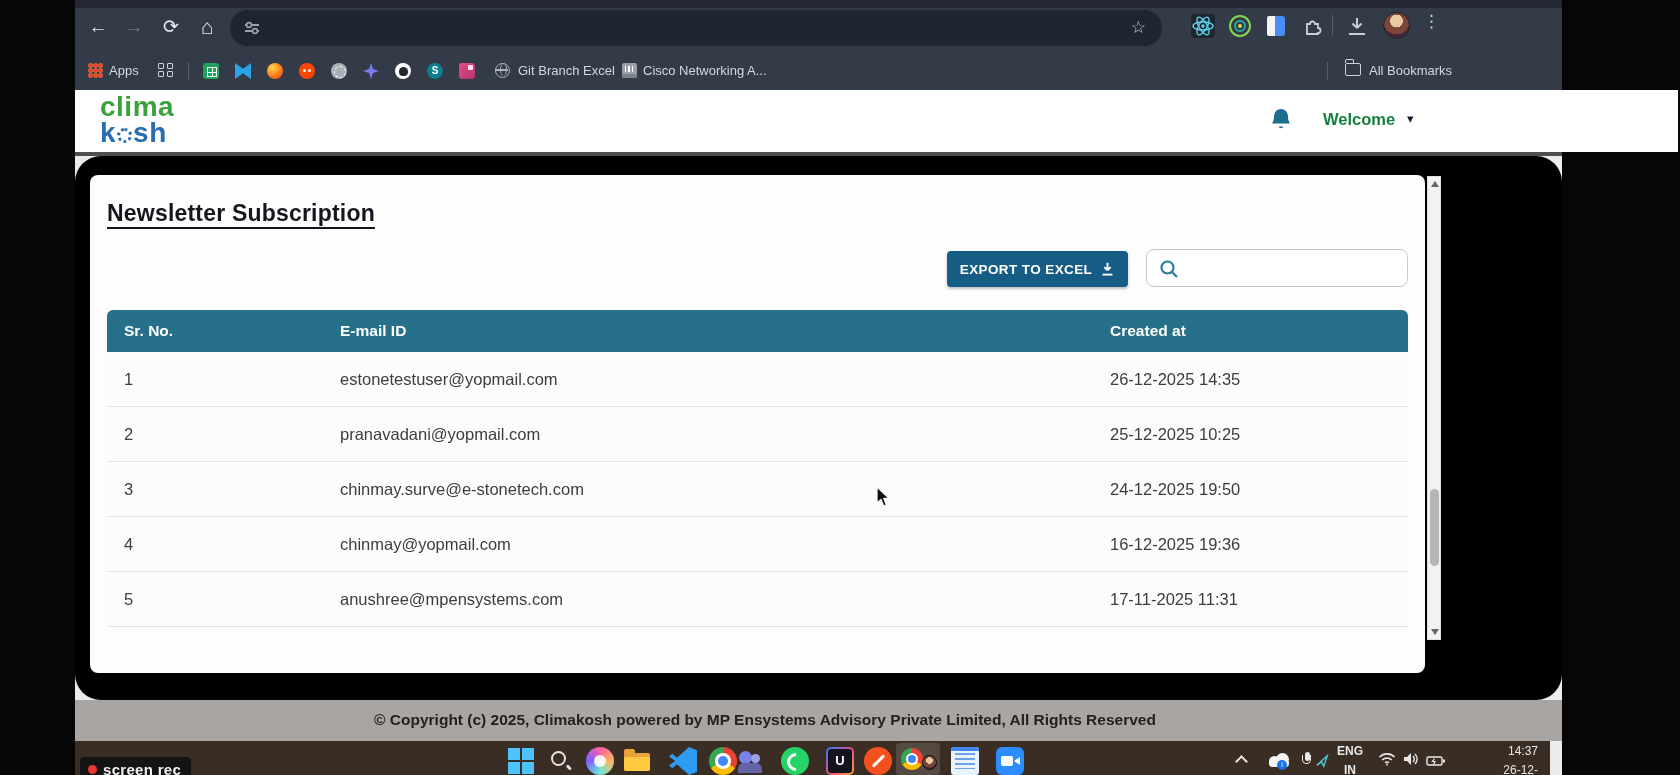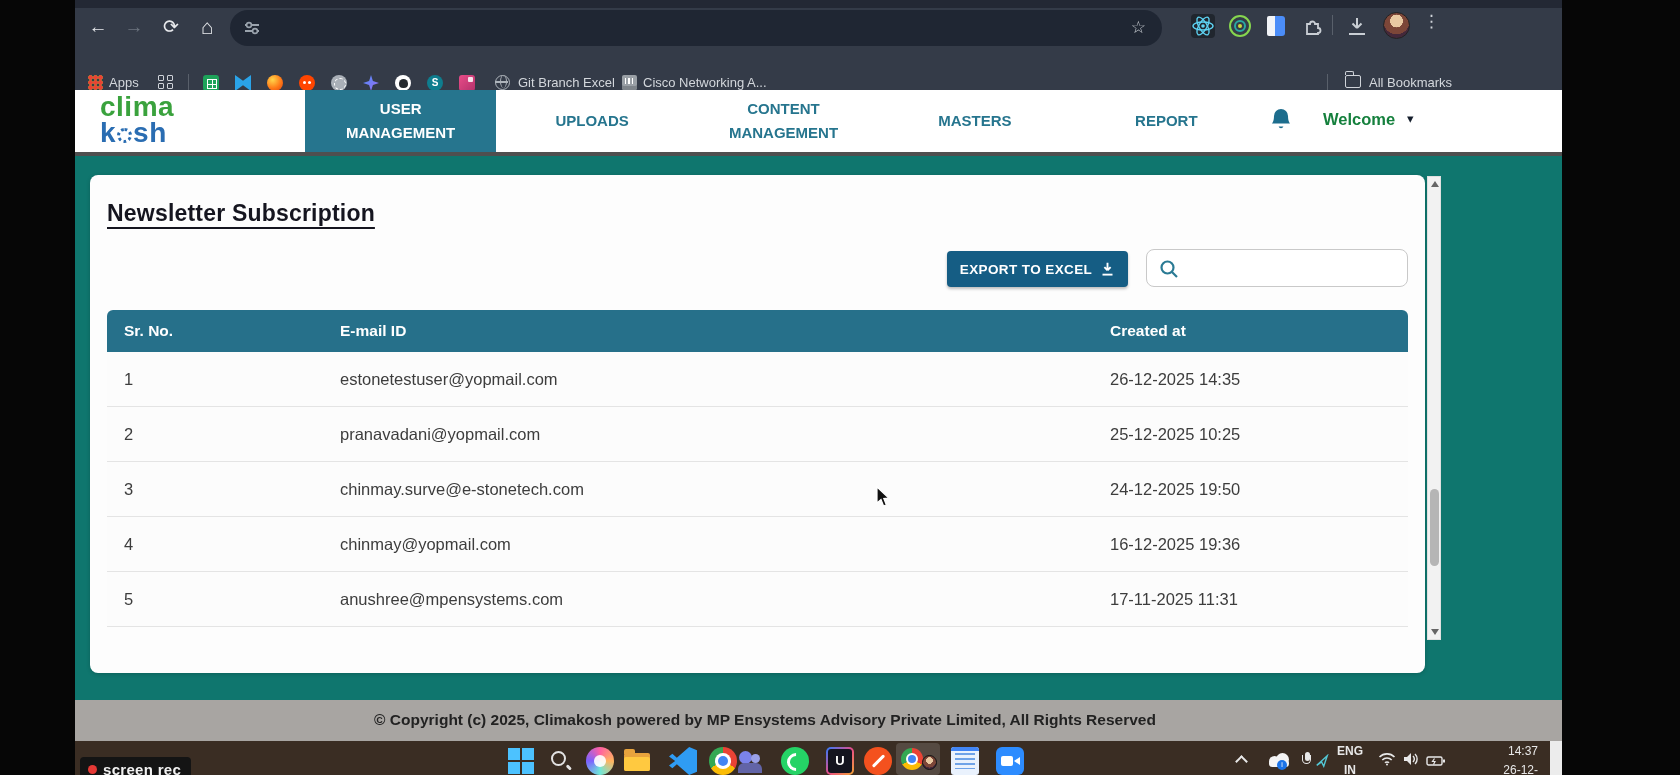--- a/index.html
+++ b/index.html
@@ -17,21 +17,21 @@
   #tune-ic { position:absolute; left:13px; top:9px; width:18px; height:18px; }
   #url-text { position:absolute; left:44px; top:8px; font-size:14.5px; color:#e6e8eb; letter-spacing:.2px; }
   #star-ic { position:absolute; right:16px; top:7px; font-size:17px; color:#c7ccd1; }
   .extic { position:absolute; top:14px; width:24px; height:24px; }
   .vdiv { position:absolute; width:1px; background:#59606b; }
   #avatar { position:absolute; left:1308px; top:12px; width:27px; height:27px; border-radius:50%;
             background:radial-gradient(circle at 50% 32%, #e9c9a2 0 30%, #7c4638 31% 62%, #44283a 63%); border:1px solid #222; }
   #kebab { position:absolute; left:1348px; top:11px; color:#cfd3d9; font-size:17px; }
 
   
-  #bookmarks { position:absolute; left:0; top:64px; width:100%; height:38px; color:#d3d7dc; font-size:13px; }
+  #bookmarks { position:absolute; left:0; top:52px; width:100%; height:38px; color:#d3d7dc; font-size:13px; }
   .bk-label { position:absolute; top:11px; white-space:nowrap; }
   .fav { position:absolute; top:11px; width:16px; height:16px; border-radius:3px; }
   #apps-ic { position:absolute; left:13px; top:11px; width:15px; height:15px;
      background:
        radial-gradient(circle, #e94335 2px, transparent 2.4px) 0 0/5px 5px,
        radial-gradient(circle, #fbbc05 2px, transparent 2.4px) 0 5px/5px 5px,
        radial-gradient(circle, #34a853 2px, transparent 2.4px) 0 10px/5px 5px; }
   #grid-ic { position:absolute; left:83px; top:11px; width:15px; height:15px;
      background:linear-gradient(#cfd3d9,#cfd3d9); -webkit-mask:none;
      background:none; border:0; }
@@ -51,36 +51,36 @@
   .globe-ic::before{content:"";position:absolute;left:-1px;top:5px;width:13px;height:1.5px;background:#aeb4bb;}
   .globe-ic::after{content:"";position:absolute;left:4px;top:-1px;width:5px;height:13px;border:1.5px solid #aeb4bb;border-radius:50%;border-top:none;border-bottom:none;}
   .cisco-ic { position:absolute; top:11px; width:15px; height:15px; border-radius:2px; background:#9aa0a6;
       box-shadow:inset 0 -4px 0 #7e848a; }
   .cisco-ic::after{content:"";position:absolute;left:2.5px;top:3px;width:10px;height:6px;
       background:linear-gradient(90deg,#fff 0 1.5px,transparent 1.5px 3.5px,#fff 3.5px 5px,transparent 5px 7px,#fff 7px 8.5px,transparent 8.5px);}
   #folder-ic { position:absolute; left:1270px; top:11px; width:16px; height:13px; border:1.6px solid #cfd3d9; border-radius:2px; }
   #folder-ic::before { content:""; position:absolute; left:-1px; top:-5px; width:7px; height:3px; border:1.6px solid #cfd3d9; border-bottom:none; border-radius:2px 2px 0 0; }
 
   
-  #nav { position:absolute; left:0; top:90px; width:1487px; height:62px; background:#ffffff; }
+  #nav { position:absolute; left:0; top:90px; width:1603px; height:62px; background:#ffffff; }
   #logo { position:absolute; left:25px; top:4px; font-weight:bold; font-size:28px; line-height:26px; letter-spacing:.5px; }
   #logo .g { color:#3aa23d; } #logo .b { color:#2a6db2; }
   #logo .gear { display:inline-block; width:15px; height:15px; border:3.8px dotted #2a6db2; border-radius:50%; margin:0 1px -1px 1px; }
   #tabs { position:absolute; left:230px; top:0; width:957px; height:62px; display:flex; }
   .tab { flex:1; display:flex; align-items:center; justify-content:center; text-align:center;
          color:#26758e; font-weight:bold; font-size:15px; line-height:1.6; padding:0 28px; cursor:pointer; }
   .tab.active { background:#26758e; color:#fff; }
   #bell { position:absolute; left:1194px; top:18px; width:24px; height:26px; }
   #welcome { position:absolute; left:1248px; top:20px; font-size:16.5px; font-weight:bold; color:#15803d; }
   #welcome-caret { position:absolute; left:1332px; top:21px; font-size:13px; color:#141d2b; }
 
   #nav-shadow { position:absolute; left:0; top:152px; width:1487px; height:4px; background:#4f4f4f; }
 
   
-  #content { position:absolute; left:0; top:156px; width:1487px; height:544px; background:#0f766e; }
+  #content { position:absolute; left:0; top:156px; width:1487px; height:544px; background:#000000;border-radius:26px; }
   #card { position:absolute; left:15px; top:19px; width:1335px; height:498px; background:#fdfdfd; border-radius:8px; box-shadow:0 1px 4px rgba(0,0,0,.18); }
   #page-title { position:absolute; left:17px; top:25px; font-size:23px; font-weight:bold; color:#15151f;
       text-decoration:underline; text-underline-offset:6px; text-decoration-thickness:2px; letter-spacing:.2px; }
   #export-btn { position:absolute; left:857px; top:76px; width:181px; height:36px; background:#155d84; border:none; border-radius:4px;
       color:#fff; font-weight:bold; font-size:13.5px; letter-spacing:.4px; display:flex; align-items:center; justify-content:center; gap:8px;
       box-shadow:0 2px 3px rgba(0,0,0,.25); cursor:pointer; font-family:"Liberation Sans",sans-serif; }
   #search-box { position:absolute; left:1056px; top:74px; width:262px; height:38px; background:#fff; border:1px solid #c9c9c9; border-radius:8px; }
   #search-input { position:absolute; left:44px; top:0; width:210px; height:36px; border:none; outline:none; font-size:17px; color:#444;
       font-family:"Liberation Sans",sans-serif; background:transparent; }
   #search-input::placeholder { color:#a8a8a8; }
@@ -248,27 +248,20 @@
         <div id="folder-ic"></div>
         <span class="bk-label" style="left:1294px;">All Bookmarks</span>
       </div>
     </div>
 
     <div id="nav">
       <div id="logo">
         <span class="g">clima</span><br>
         <span class="b">k</span><span class="gear"></span><span class="b">sh</span>
       </div>
-      <div id="tabs">
-        <div class="tab active">USER MANAGEMENT</div>
-        <div class="tab">UPLOADS</div>
-        <div class="tab">CONTENT MANAGEMENT</div>
-        <div class="tab">MASTERS</div>
-        <div class="tab">REPORT</div>
-      </div>
       <svg id="bell" viewBox="0 0 24 26">
         <path d="M12 1a7 7 0 0 0-7 7c0 6-2.2 7.6-2.2 7.6h18.4S19 14 19 8a7 7 0 0 0-7-7z" fill="#1d6d8d"></path>
         <path d="M9.6 18.5a2.5 2.5 0 0 0 4.8 0z" fill="#1d6d8d"></path>
       </svg>
       <span id="welcome">Welcome</span>
       <span id="welcome-caret">▾</span>
     </div>
     <div id="nav-shadow"></div>
 
     <div id="content">

